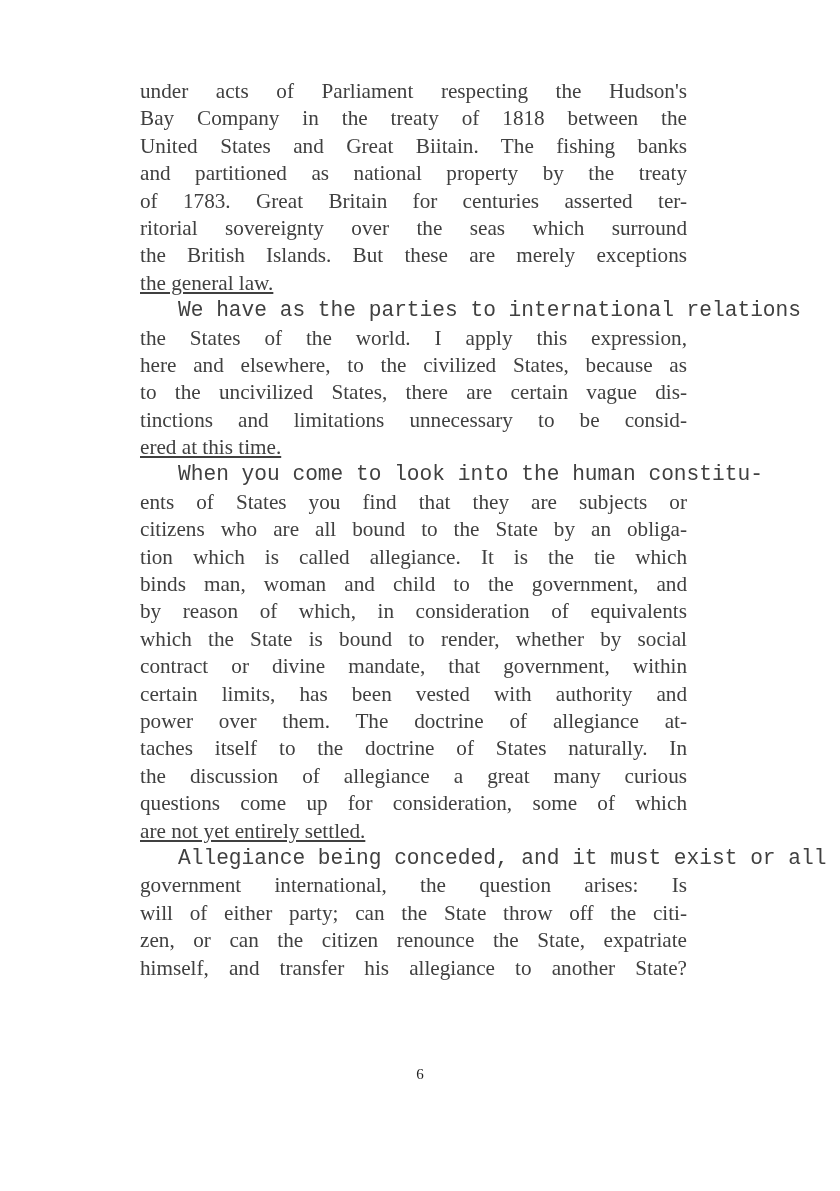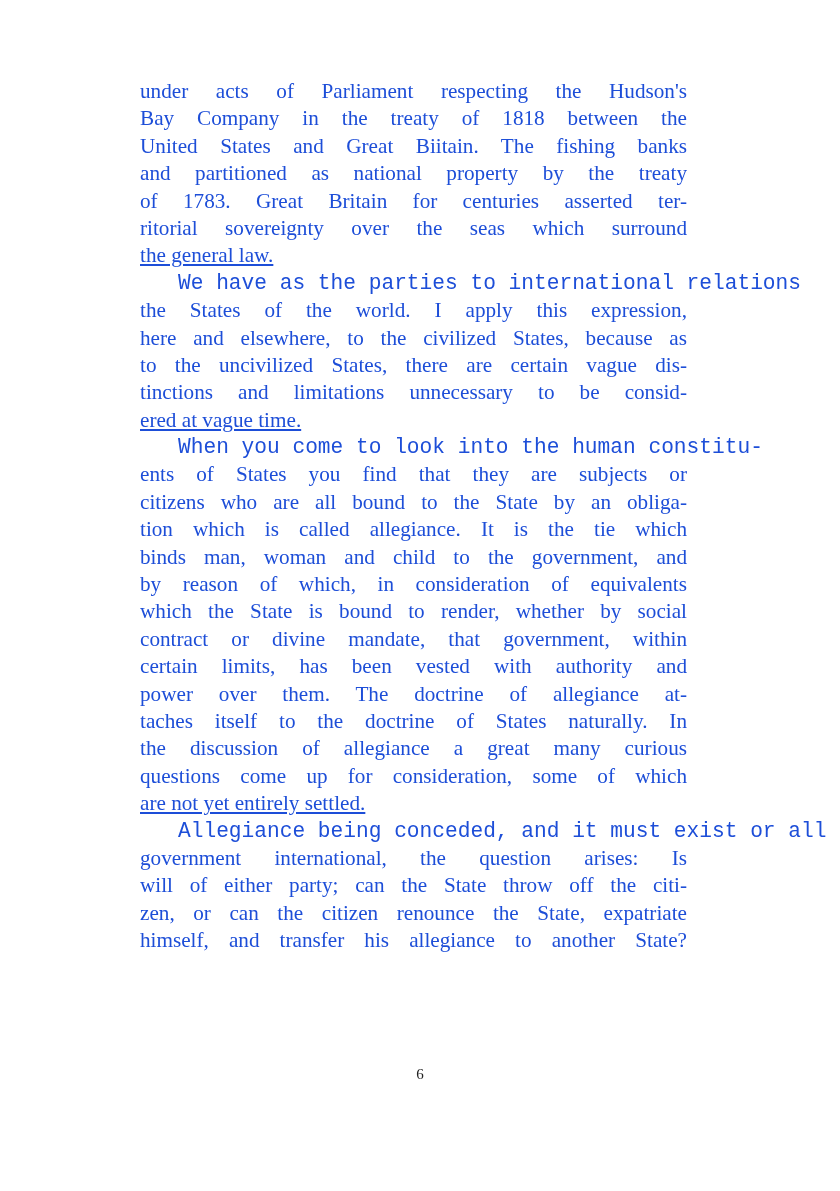--- a/index.html
+++ b/index.html
@@ -5,21 +5,21 @@
   html, body { margin: 0; padding: 0; background: #ffffff; }
   body { width: 840px; height: 1191px; position: relative; overflow: hidden; }
   .page {
     position: absolute;
     left: 140px;
     top: 78px;
     width: 547px;
     font-family: "Liberation Serif", "DejaVu Serif", serif;
     font-size: 21.2px;
     line-height: 27.4px;
-    color: #1d4ed8;
+    color: #404040;
   }
   .line {
     display: block;
     white-space: nowrap;
     text-align: justify;
     text-align-last: justify;
     height: 27.4px;
   }
   .line.last { text-align-last: left; text-decoration: underline; }
   .line.indent { padding-left: 38px; font-family: Liberation Mono, monospace; }
@@ -37,29 +37,30 @@
 <body>
 
 <div class="page" id="page-body">
     <div>
       <span class="line">under acts of Parliament respecting the Hudson's</span>
       <span class="line">Bay Company in the treaty of 1818 between the</span>
       <span class="line">United States and Great Biitain.  The fishing banks</span>
       <span class="line">and partitioned as national property by the treaty</span>
       <span class="line">of 1783.  Great Britain for centuries asserted ter-</span>
       <span class="line">ritorial sovereignty over the seas which surround</span>
+      <span class="line">the British Islands.  But these are merely exceptions</span>
       <span class="line last">the general law.</span>
     </div>
     <div>
       <span class="line indent">We have as the parties to international relations</span>
       <span class="line">the States of the world.  I apply this expression,</span>
       <span class="line">here and elsewhere, to the civilized States, because as</span>
       <span class="line">to the uncivilized States, there are certain vague dis-</span>
       <span class="line">tinctions and limitations unnecessary to be consid-</span>
-      <span class="line last">ered at vague time.</span>
+      <span class="line last">ered at this time.</span>
     </div>
     <div>
       <span class="line indent">When you come to look into the human constitu-</span>
       <span class="line">ents of States you find that they are subjects or</span>
       <span class="line">citizens who are all bound to the State by an obliga-</span>
       <span class="line">tion which is called allegiance.  It is the tie which</span>
       <span class="line">binds man, woman and child to the government, and</span>
       <span class="line">by reason of which, in consideration of equivalents</span>
       <span class="line">which the State is bound to render, whether by social</span>
       <span class="line">contract or divine mandate, that government, within</span>

